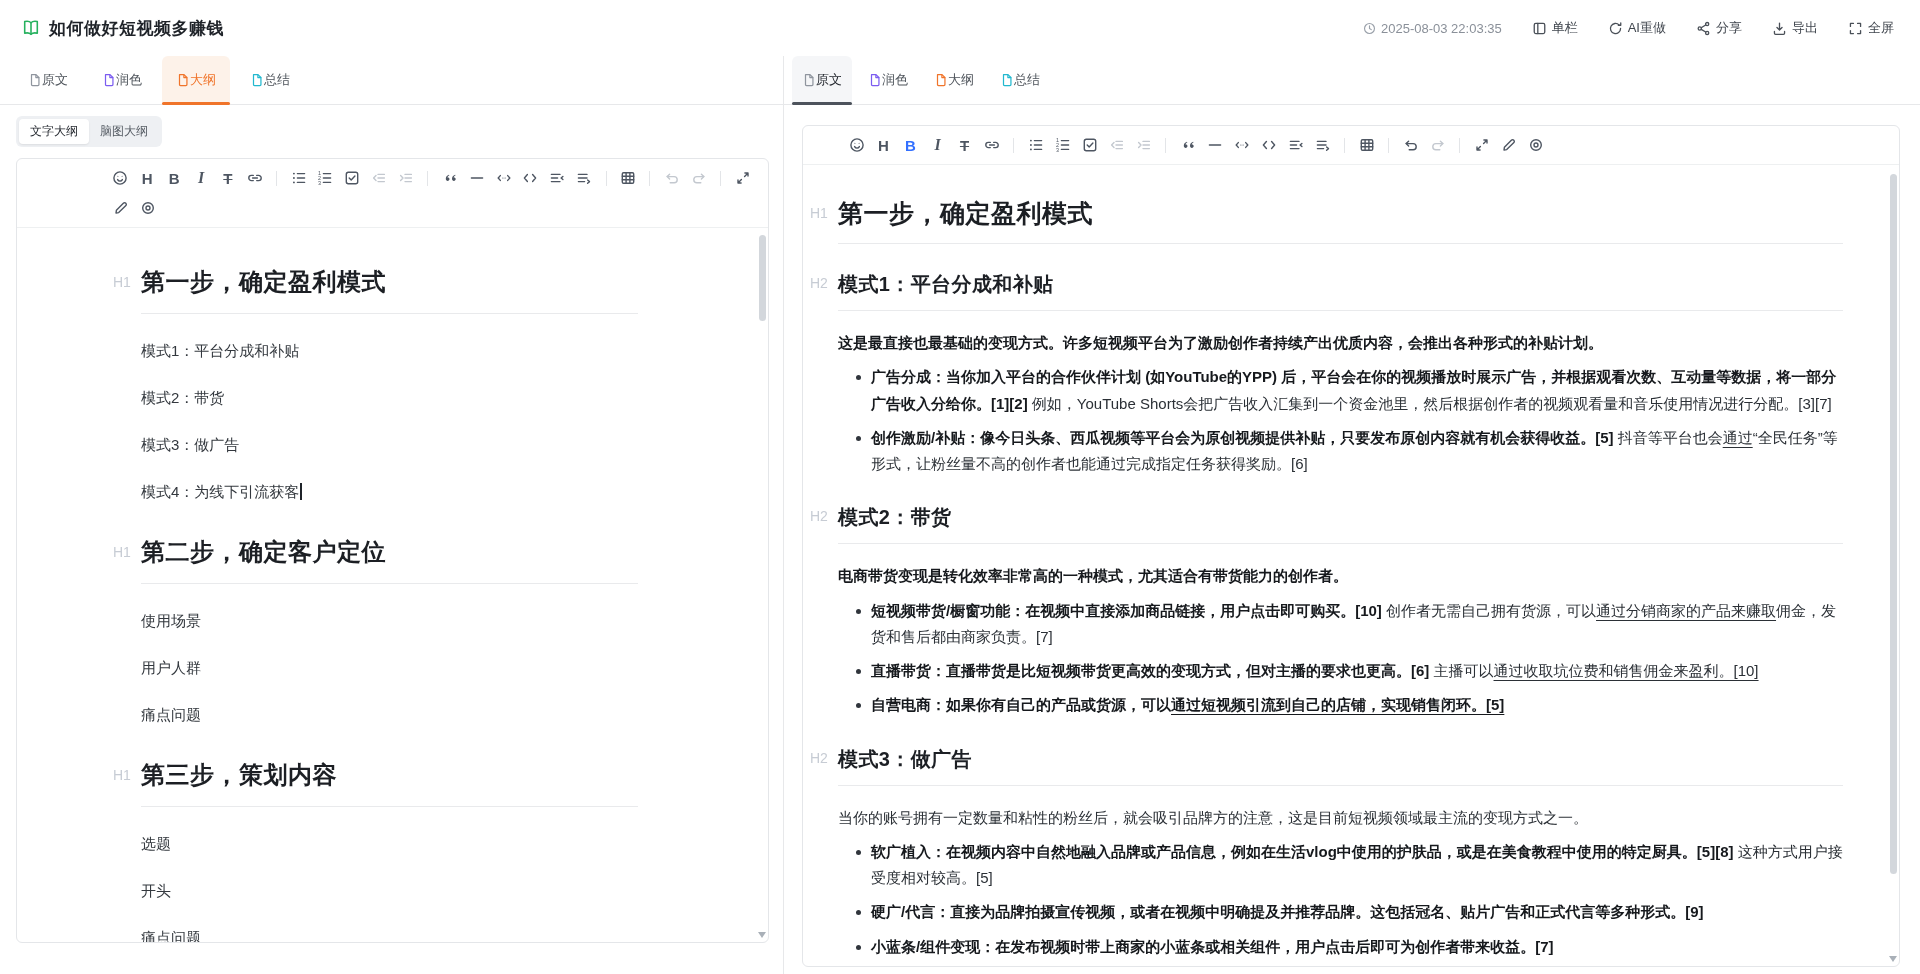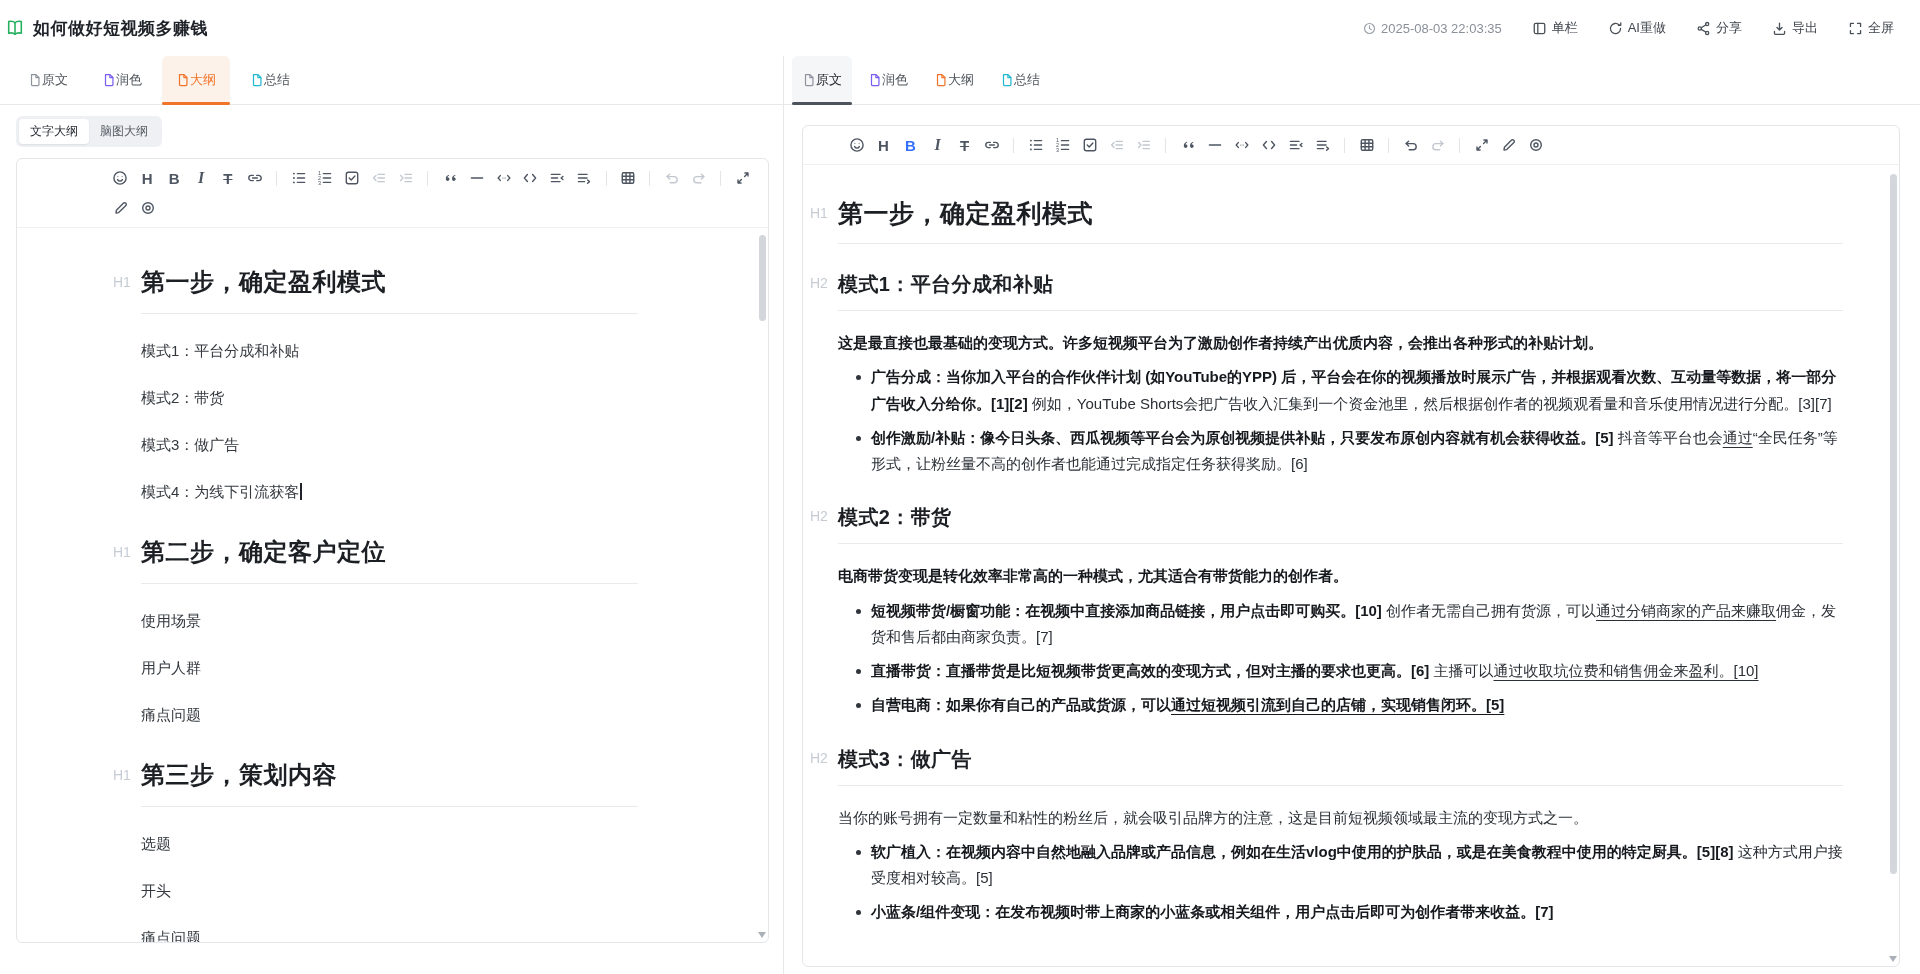--- a/index.html
+++ b/index.html
@@ -1,21 +1,21 @@
 <!DOCTYPE html>
 <html><head>
 <meta charset="utf-8">
 <style>
   * { margin:0; padding:0; box-sizing:border-box; }
   html,body { width:1920px; height:974px; overflow:hidden; background:#fff;
     font-family:"Liberation Sans","DejaVu Sans",sans-serif; color:#2b3036; }
   .page { width:1920px; height:974px; display:flex; flex-direction:column; background:#fff; }
 
   
-  header { height:56px; flex:0 0 56px; display:flex; align-items:center; justify-content:space-between; padding:0 26px 0 6px; background:#fff; }
+  header { height:56px; flex:0 0 56px; display:flex; align-items:center; justify-content:space-between; padding:0 26px 0 22px; background:#fff; }
   .h-left { display:flex; align-items:center; gap:9px; }
   .h-left .ic { color:#26b15e; }
   .title { font-size:17px; font-weight:700; color:#1f2329; letter-spacing:.5px; }
   .h-right { display:flex; align-items:center; gap:30px; }
   .timestamp { display:flex; align-items:center; gap:5px; font-size:13px; color:#8a9099; }
   .timestamp .ic { color:#9aa1aa; }
   #header-actions { display:flex; align-items:center; gap:30px; }
   .hbtn { display:flex; align-items:center; gap:5px; font-size:13px; color:#40464e; cursor:pointer; }
   .hbtn .ic { color:#4a5058; }
   .ic { display:inline-flex; width:15px; height:15px; }
@@ -706,20 +706,24 @@
             </div>
             <div class="blk p">
               <p><span>当你的账号拥有一定数量和粘性的粉丝后，就会吸引品牌方的注意，这是目前短视频领域最主流的变现方式之一。</span></p>
             </div>
             <div class="blk li">
               <span class="dot"></span>
               <p><span class="seg-b ">软广植入：</span><span class="seg-b ">在视频内容中自然地融入品牌或产品信息，例如在生活vlog中使用的护肤品，或是在美食教程中使用的特定厨具。[5][8]</span><span> 这种方式用户接受度相对较高。[5]</span></p>
             </div>
             <div class="blk li">
               <span class="dot"></span>
+              <p><span class="seg-b ">硬广/代言：</span><span class="seg-b ">直接为品牌拍摄宣传视频，或者在视频中明确提及并推荐品牌。这包括冠名、贴片广告和正式代言等多种形式。[9]</span></p>
+            </div>
+            <div class="blk li">
+              <span class="dot"></span>
               <p><span class="seg-b ">小蓝条/组件变现：</span><span class="seg-b ">在发布视频时带上商家的小蓝条或相关组件，用户点击后即可为创作者带来收益。[7]</span></p>
             </div>
           </div>
         <div class="sb">
           <div class="sb-thumb"></div>
           <div class="sb-down"></div>
         </div>
       </div>
     </section>
   </div>

